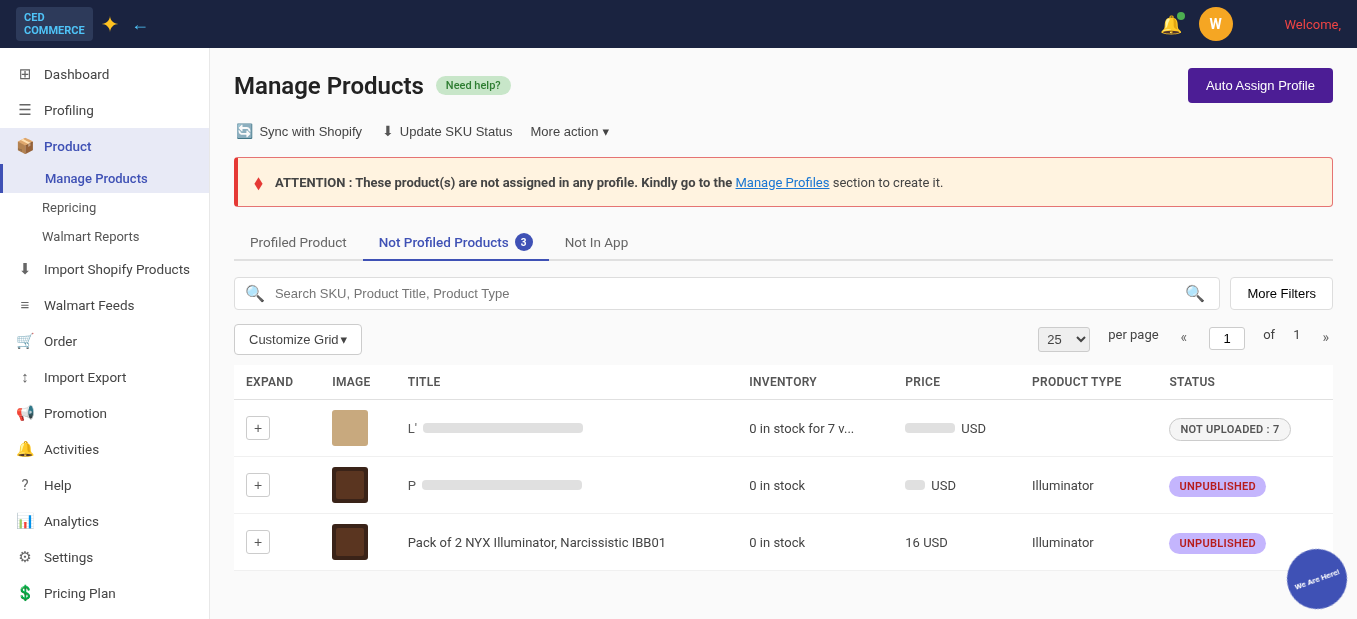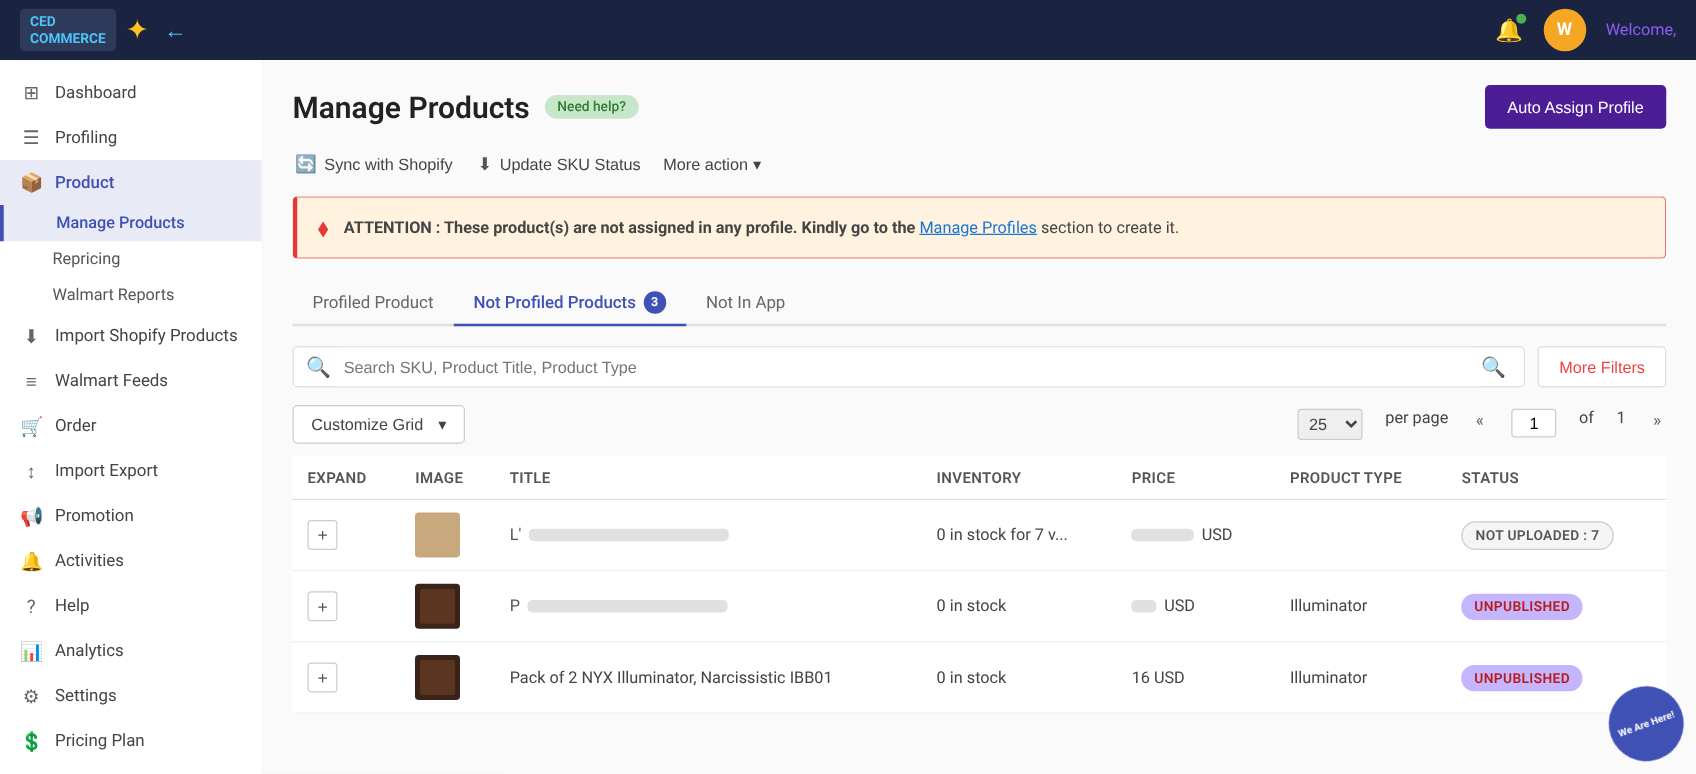--- a/index.html
+++ b/index.html
@@ -17,21 +17,21 @@
     }
     .top-nav-left { display: flex; align-items: center; gap: 12px; }
     .top-nav-logo { display: flex; align-items: center; gap: 8px; }
     .logo-box { background: #2d3a5a; border-radius: 4px; padding: 4px 8px; display: flex; align-items: flex-start; }
     .logo-text { color: #4fc3f7; font-weight: bold; font-size: 11px; line-height: 1.2; }
     .walmart-star { color: #ffc220; font-size: 22px; }
     .top-nav-right { display: flex; align-items: center; gap: 16px; }
     .bell-icon { color: #aaa; font-size: 18px; position: relative; cursor: pointer; }
     .bell-dot { width: 8px; height: 8px; background: #4caf50; border-radius: 50%; position: absolute; top: -2px; right: -2px; }
     .avatar { width: 34px; height: 34px; background: #f5a623; border-radius: 50%; display: flex; align-items: center; justify-content: center; color: white; font-weight: bold; font-size: 14px; }
-    .welcome-text { color: #8b5cf6; font-size: 13px; }
+    .welcome-text { color: #ef4444; font-size: 13px; margin-left: 36px; }
 
     
     .layout { display: flex; flex: 1; overflow: hidden; }
 
     
     .sidebar {
       width: 210px;
       background: #fff;
       border-right: 1px solid #e8e8e8;
       flex-shrink: 0;
@@ -173,29 +173,29 @@
       color: #888;
     }
     .search-icon-btn { background: none; border: none; cursor: pointer; color: #666; font-size: 16px; padding: 4px; }
     .more-filters-btn {
       border: 1px solid #ddd;
       background: #fff;
       padding: 8px 16px;
       font-size: 13px;
       border-radius: 4px;
       cursor: pointer;
-      color: #ef4444;
+      color: #000000;
     }
 
     
     .pagination-row { display: flex; align-items: center; justify-content: space-between; margin-bottom: 10px; }
     .customize-grid-btn {
       display: flex;
       align-items: flex-start;
-      gap: 12px;
+      gap: 2px;
       border: 1px solid #ccc;
       background: #fff;
       padding: 7px 14px;
       border-radius: 4px;
       font-size: 13px;
       cursor: pointer;
       color: #444;
     }
     .pagination-controls { display: flex; align-items: flex-start; gap: 18px; font-size: 13px; color: #444; }
     .per-page-select {

